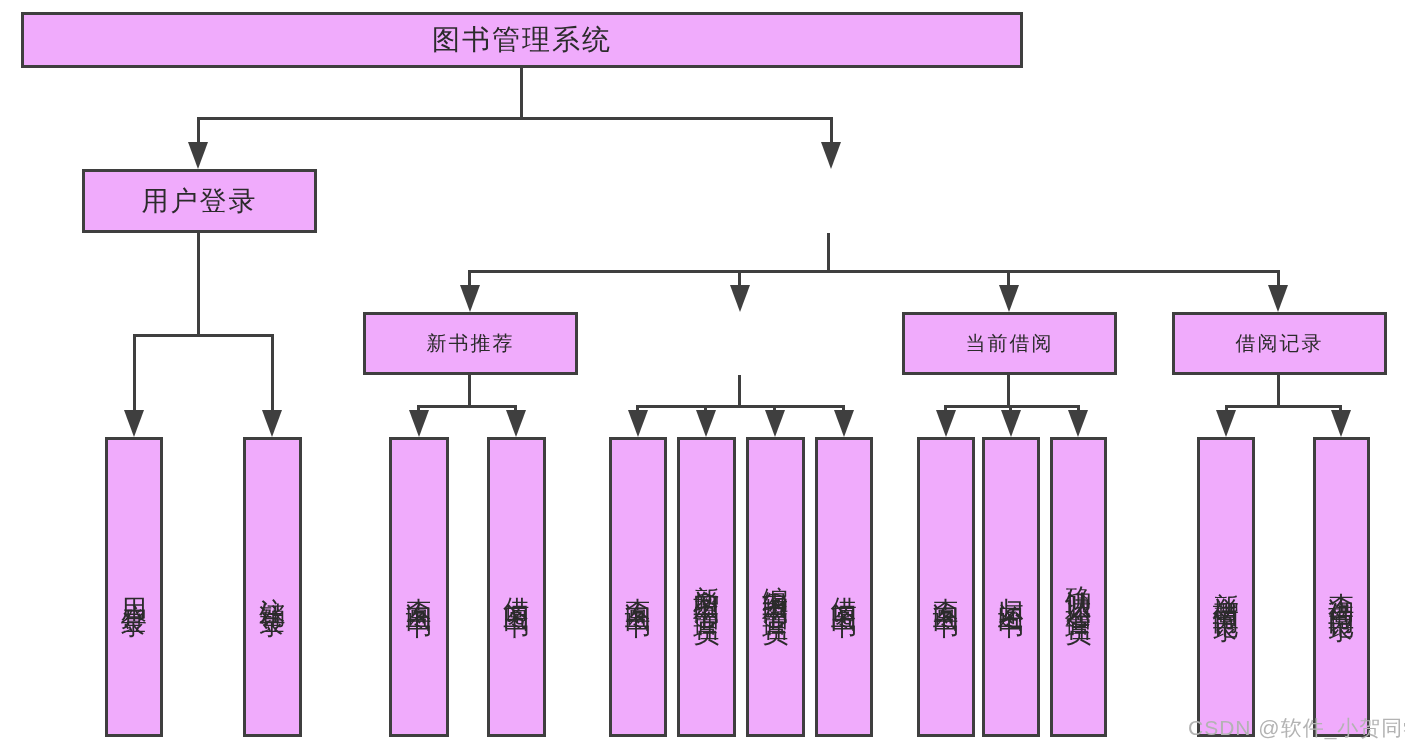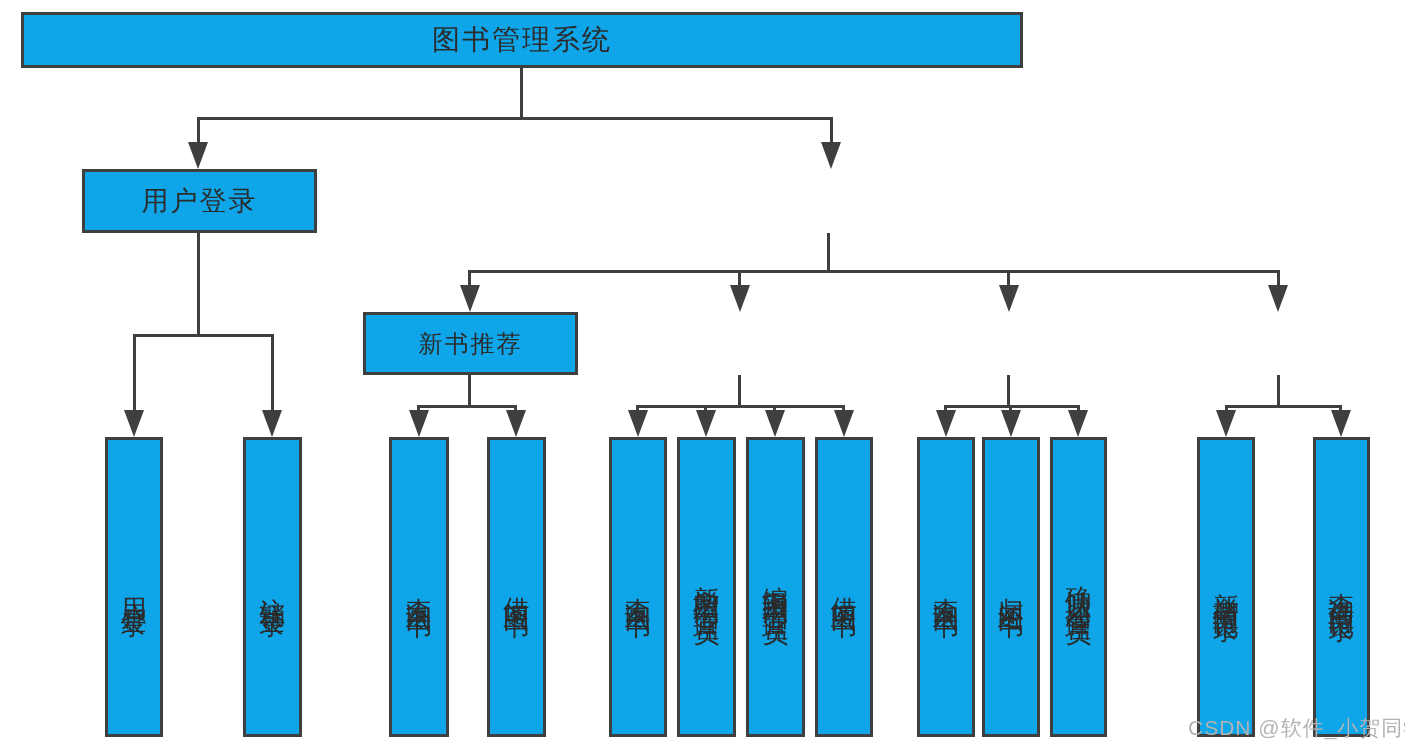--- a/index.html
+++ b/index.html
@@ -13,29 +13,29 @@
     position:relative;
     width:1405px;height:747px;
     background:var(--bg);
     overflow:hidden;
     font-family:"Liberation Sans","DejaVu Sans",sans-serif;
     color:var(--text);
   }
   .node{
     position:absolute;
     box-sizing:border-box;
-    background:#0ea5e9;
+    background:#f0abfc;
     border:3px solid var(--line);
     display:flex;align-items:center;justify-content:center;
     text-align:center;
     z-index:2;
   }
   .node.h{font-size:27px;letter-spacing:2px;}
   .node.root{font-size:28px;}
-  .node.l3{font-size:24px;}
+  .node.l3{font-size:20px;}
   .leaf span{
     writing-mode:vertical-rl;
     text-orientation:mixed;
     font-size:26px;
     letter-spacing:5px;
     line-height:1.1;
     white-space:nowrap;
   }
   .vline{position:absolute;width:3px;background:var(--line);z-index:1;}
   .hline{position:absolute;height:3px;background:var(--line);z-index:1;}
@@ -95,20 +95,26 @@
     <div class="ahead" style="left:730px;top:285px;"></div>
     <div class="vline" style="left:1007px;top:270px;height:16px;"></div>
     <div class="ahead" style="left:999px;top:285px;"></div>
     <div class="vline" style="left:1277px;top:270px;height:16px;"></div>
     <div class="ahead" style="left:1268px;top:285px;"></div>
   </div>
 
   <div class="node h l3" style="left:363px;top:312px;width:215px;height:63px;">
     <span>新书推荐</span>
   </div>
+  <div class="node h l3" style="left:902px;top:312px;width:215px;height:63px;">
+    <span>当前借阅</span>
+  </div>
+  <div class="node h l3" style="left:1172px;top:312px;width:215px;height:63px;">
+    <span>借阅记录</span>
+  </div>
 
   <div>
     <div class="vline" style="left:468px;top:375px;height:33px;"></div>
     <div class="hline" style="left:417px;top:405px;width:100px;"></div>
     <div class="vline" style="left:417px;top:405px;height:10px;"></div>
     <div class="ahead" style="left:409px;top:410px;"></div>
     <div class="vline" style="left:514px;top:405px;height:10px;"></div>
     <div class="ahead" style="left:506px;top:410px;"></div>
   </div>
 

